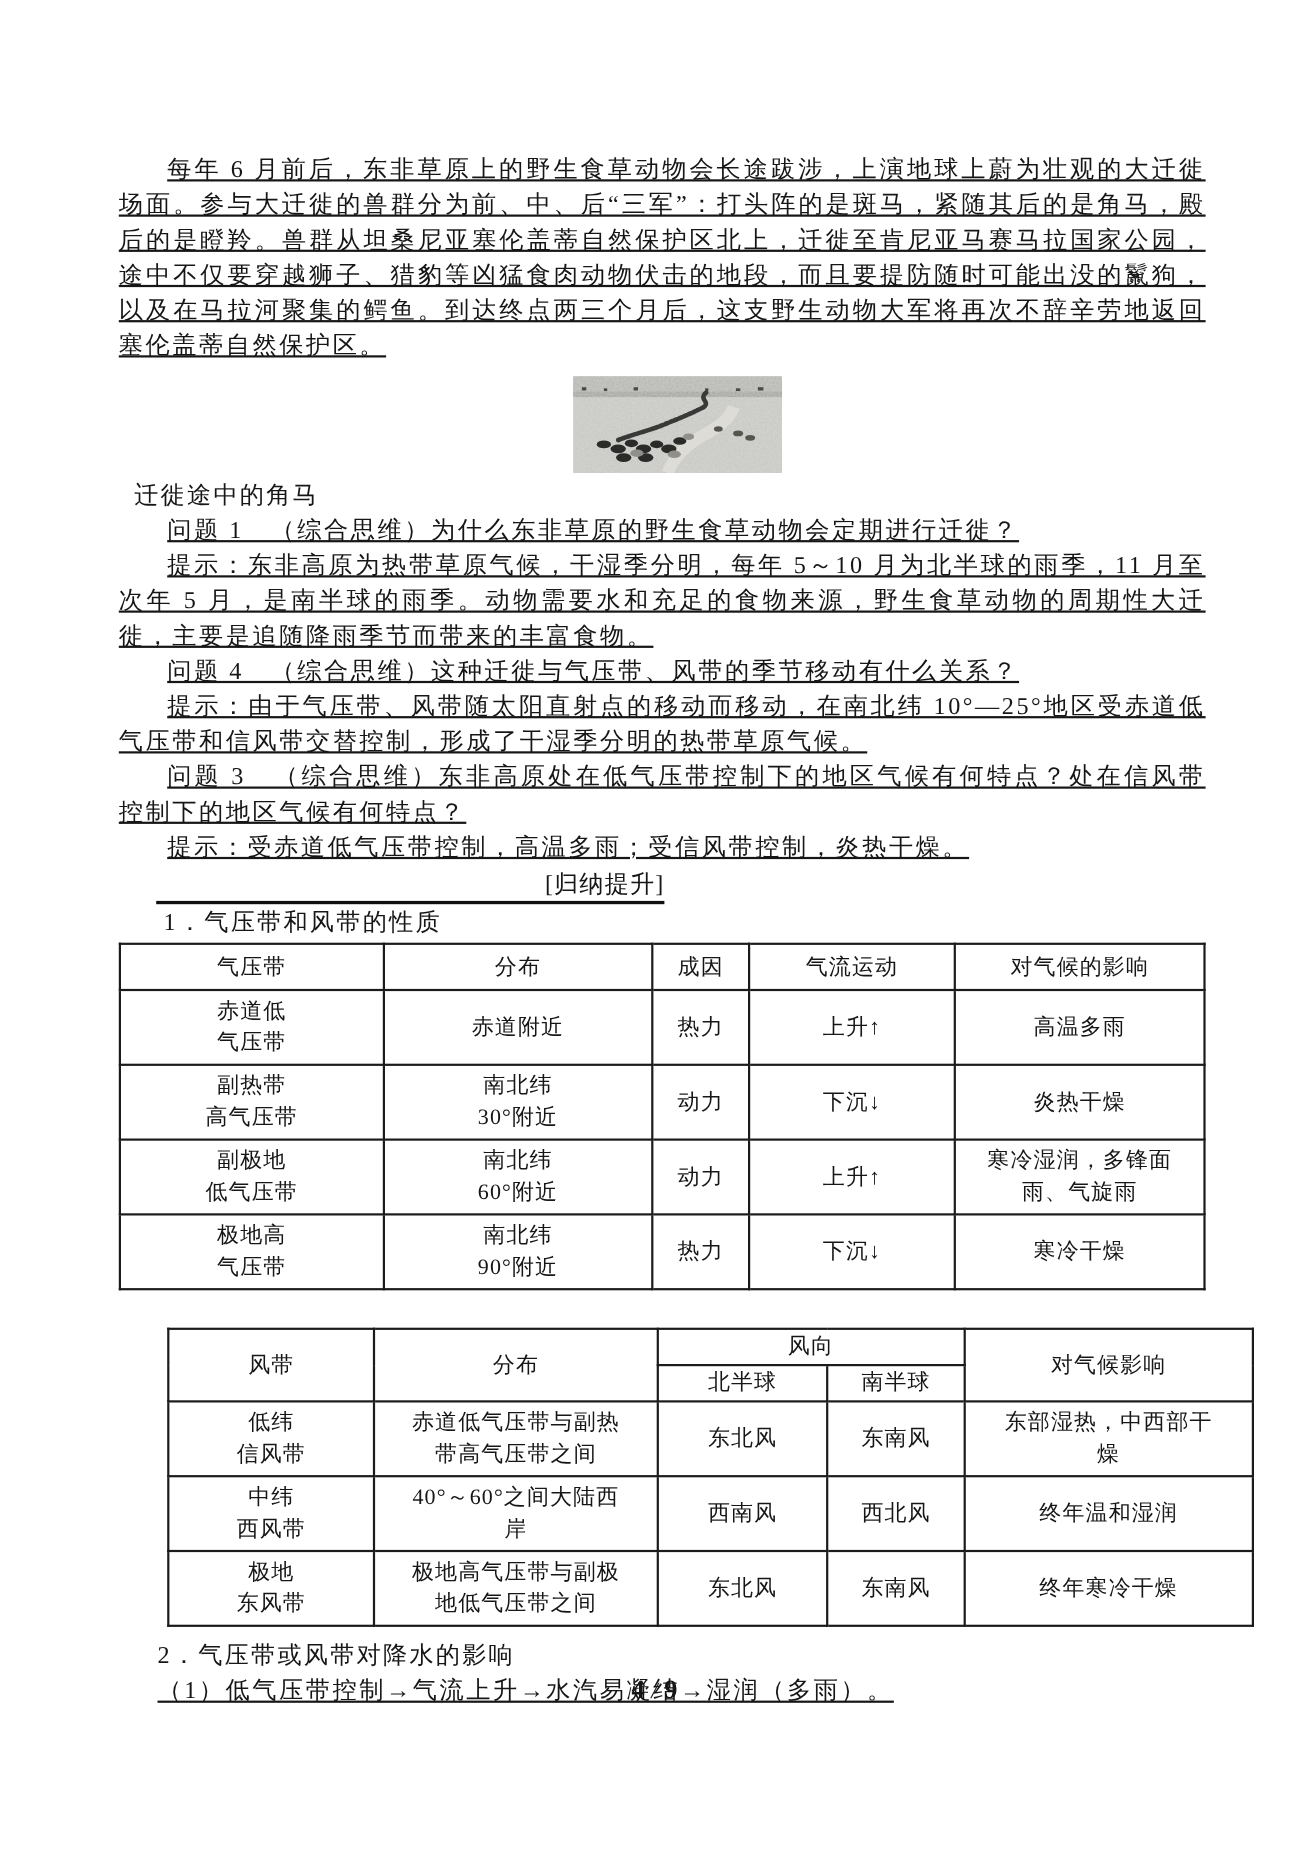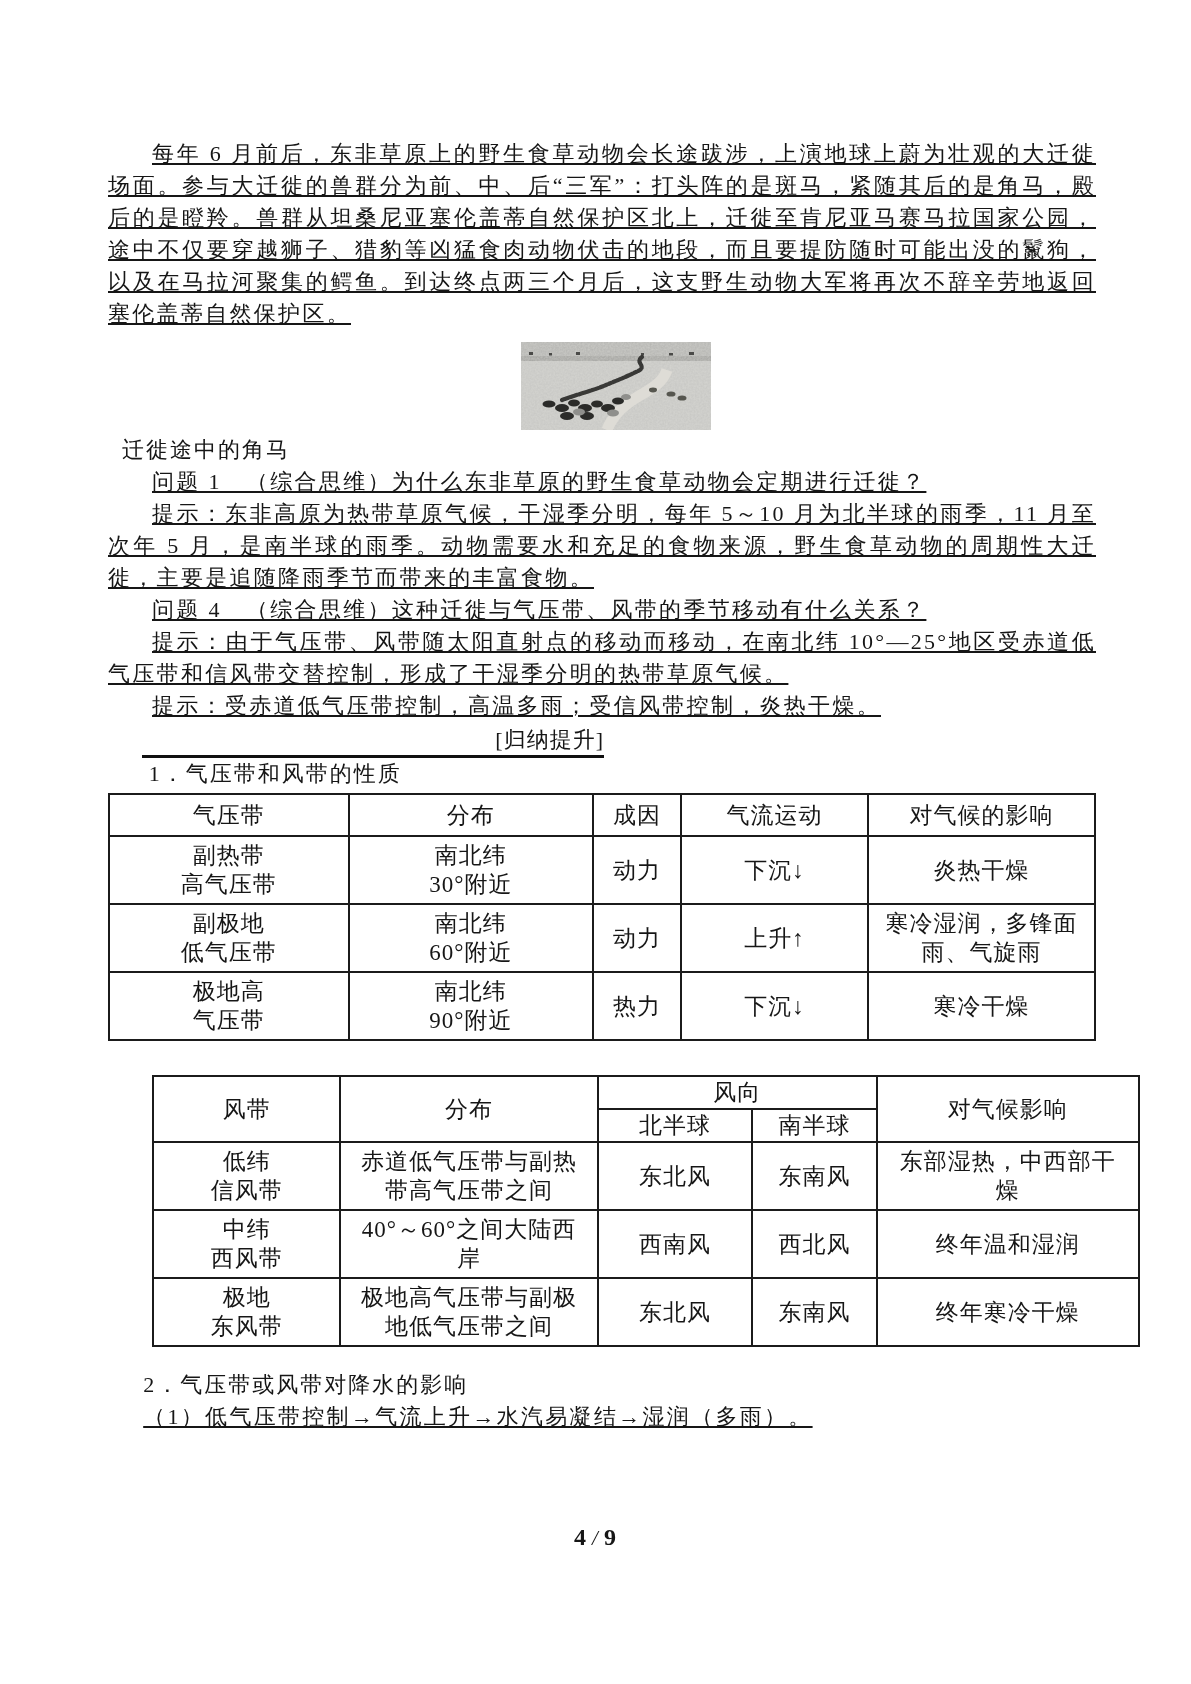--- a/index.html
+++ b/index.html
@@ -23,21 +23,21 @@
   .banner-wrap{
     margin-left:34px;width:462px;border-bottom:3.5px solid #101010;
     font-size:22px;line-height:31px;letter-spacing:1px;margin-top:2px;text-align:right;
   }
   .subtitle{font-size:22px;line-height:32px;letter-spacing:2px;margin:0;text-indent:1.85em;}
   table.doc-table{
     width:100%;border-collapse:collapse;table-layout:fixed;margin-top:3px;
   }
   table.doc-table.second{margin-top:34px;margin-left:44px;}
   table.doc-table th,table.doc-table td{
-    border:2px solid #1b1b1b;font-weight:normal;font-size:23px;
+    border:2px solid #1b1b1b;font-weight:normal;font-size:20px;
     text-align:center;vertical-align:middle;white-space:pre-line;
     line-height:29px;padding:4px 4px;letter-spacing:1px;
   }
   table.doc-table thead th{height:36px;padding:2px 4px;}
   table.doc-table.second thead th{height:auto;line-height:29px;padding:1px 4px;}
   .footer-page{
     position:absolute;left:0;top:1524px;width:100%;text-align:center;
     font-size:24px;font-weight:bold;letter-spacing:1px;
   }
   .footer-page .sep{font-weight:normal;font-style:italic;padding:0 5px;font-size:21px;}
@@ -96,20 +96,21 @@
   </div>
 
   <p class="figure-caption">迁徙途中的角马</p>
 
   <p class="bodyline">问题 1　（综合思维）为什么东非草原的野生食草动物会定期进行迁徙？</p>
   <p class="bodyline hint">提示：东非高原为热带草原气候，干湿季分明，每年 5～10 月为北半球的雨季，11 月至次年 5 月，是南半球的雨季。动物需要水和充足的食物来源，野生食草动物的周期性大迁徙，主要是追随降雨季节而带来的丰富食物。</p>
 
   <p class="bodyline">问题 4　（综合思维）这种迁徙与气压带、风带的季节移动有什么关系？</p>
   <p class="bodyline hint">提示：由于气压带、风带随太阳直射点的移动而移动，在南北纬 10°—25°地区受赤道低气压带和信风带交替控制，形成了干湿季分明的热带草原气候。</p>
 
+  <p class="bodyline">问题 3　（综合思维）东非高原处在低气压带控制下的地区气候有何特点？处在信风带控制下的地区气候有何特点？</p>
   <p class="bodyline hint">提示：受赤道低气压带控制，高温多雨；受信风带控制，炎热干燥。</p>
 
   <div class="banner-wrap">
     <span>[归纳提升]</span>
   </div>
 
   <p class="subtitle">1．气压带和风带的性质</p>
 
   <table class="doc-table">
     <colgroup>
@@ -122,20 +123,28 @@
     <thead>
       <tr>
         <th>气压带</th>
         <th>分布</th>
         <th>成因</th>
         <th>气流运动</th>
         <th>对气候的影响</th>
       </tr>
     </thead>
     <tbody>
+        <tr>
+          <td>赤道低
+气压带</td>
+          <td>赤道附近</td>
+          <td>热力</td>
+          <td>上升↑</td>
+          <td>高温多雨</td>
+        </tr>
         <tr>
           <td>副热带
 高气压带</td>
           <td>南北纬
 30°附近</td>
           <td>动力</td>
           <td>下沉↓</td>
           <td>炎热干燥</td>
         </tr>
         <tr>
@@ -205,21 +214,21 @@
 东风带</td>
           <td>极地高气压带与副极
 地低气压带之间</td>
           <td>东北风</td>
           <td>东南风</td>
           <td>终年寒冷干燥</td>
         </tr>
       </tbody>
   </table>
 
-  <p class="subtitle" style="margin-top:22px;text-indent:1.6em;">2．气压带或风带对降水的影响</p>
+  <p class="subtitle" style="margin-top:10px;text-indent:1.6em;">2．气压带或风带对降水的影响</p>
 
   <p class="bodyline" style="text-indent:1.6em;">（1）低气压带控制→气流上升→水汽易凝结→湿润（多雨）。</p>
 
 </div>
 
 <div class="footer-page">
   <span>4</span><span class="sep">/</span><span>9</span>
 </div>
 
 </body></html>

